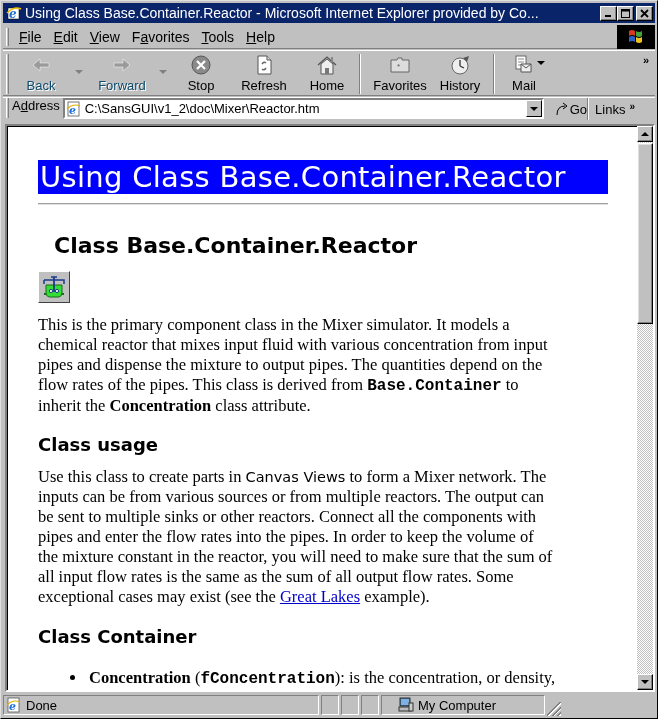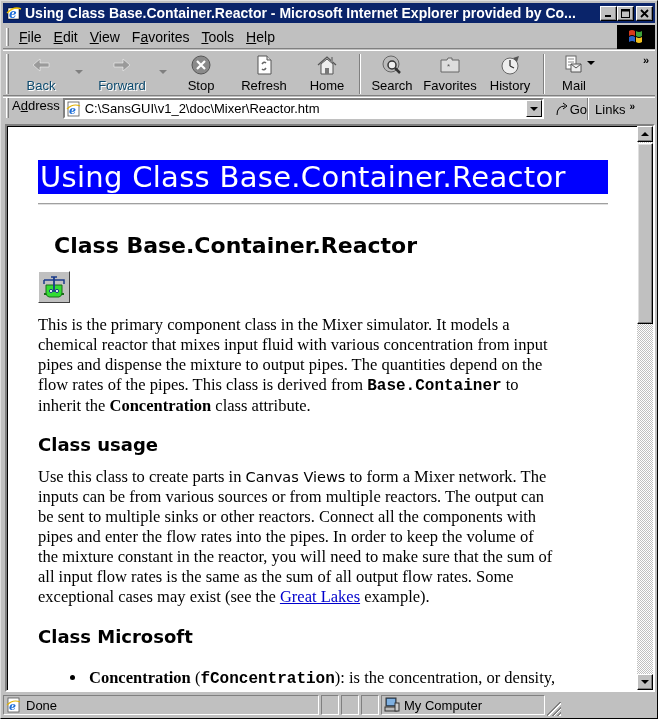--- a/index.html
+++ b/index.html
@@ -6,21 +6,21 @@
   html, body { width: 658px; height: 719px; overflow: hidden; background: #c0c0c0; }
   body { font-family: "Liberation Sans", sans-serif; font-size: 13px; color: #000; position: relative; }
 
   .window { position: absolute; left: 0; top: 0; width: 658px; height: 719px; background: #c0c0c0;
     border: 1px solid; border-color: #dfdfdf #000 #000 #dfdfdf; }
 
   
   .titlebar { position: absolute; left: 2px; top: 2px; width: 652px; height: 20px;
     background: #0a246a; color: #fff; display: flex; align-items: center; }
   .titlebar .app-icon { width: 16px; height: 16px; margin: 0 3px 0 3px; position: relative; }
-  .titlebar .title { font-size: 14px; white-space: nowrap; overflow: hidden; flex: 1; letter-spacing: 0px; font-weight: bold; }
+  .titlebar .title { font-size: 14px; white-space: nowrap; overflow: hidden; flex: 1; letter-spacing: 0px; }
   .tb-btn { width: 17px; height: 15px; background: #c0c0c0; border: 1px solid;
     border-color: #fff #000 #000 #fff; box-shadow: inset -1px -1px 0 #808080;
     display: flex; align-items: center; justify-content: center; color: #000; font-size: 11px; font-weight: bold; }
   .tb-btn.min { margin-right: 0; }
   .tb-btn.close { margin-left: 2px; margin-right: 2px; }
 
   
   .menubar { position: absolute; left: 2px; top: 24px; width: 652px; height: 24px; display: flex; align-items: center;
     border-bottom: 1px solid #808080; }
   .menubar .grip { width: 3px; height: 18px; border-left: 1px solid #fff; border-right: 1px solid #808080; margin: 0 4px 0 3px; }
@@ -93,21 +93,21 @@
   .sb-btn.down::after { content: ""; border-left: 4px solid transparent; border-right: 4px solid transparent; border-top: 4px solid #000; }
   .sb-thumb { position: absolute; left: 0; top: 17px; width: 16px; height: 181px; background: #c0c0c0; border: 1px solid;
     border-color: #fff #000 #000 #fff; box-shadow: inset -1px -1px 0 #808080, inset 1px 1px 0 #dfdfdf; }
 
   
   .statusbar { position: absolute; left: 2px; top: 693px; width: 652px; height: 22px; display: flex; align-items: center; }
   .sb-pane { height: 20px; border: 1px solid; border-color: #808080 #fff #fff #808080; display: flex; align-items: center; font-size: 13px; }
   .sb-main { width: 316px; padding-left: 2px; }
   .sb-main .ico { width: 16px; height: 16px; margin-right: 4px; position: relative; }
   .sb-small { width: 18px; margin-left: 2px; }
-  .sb-zone { width: 164px; margin-left: 2px; padding-left: 2px; }
+  .sb-zone { width: 164px; margin-left: 2px; padding-left: 16px; }
   .sb-zone .ico { width: 16px; height: 16px; margin-right: 4px; position: relative; }
   .grip-corner { width: 14px; height: 14px; margin-left: 2px; align-self: flex-end;
     background: linear-gradient(135deg, transparent 0 45%, #808080 45% 52%, #fff 52% 58%, transparent 58% 65%, #808080 65% 72%, #fff 72% 78%, transparent 78% 85%, #808080 85% 92%, #fff 92%); }
 </style>
 </head>
 <body>
 
 <div class="window">
 
   <div class="titlebar">
@@ -201,30 +201,20 @@
         <svg width="22" height="22" viewBox="0 0 22 22">
             <path d="M2 11 L11 3 L20 11" stroke="#555" stroke-width="1.3" fill="none"></path>
             <path d="M5 10 L5 20 L17 20 L17 10 L11 5 Z" fill="#eee" stroke="#555"></path>
             <rect x="9" y="14" width="4" height="6" fill="#777"></rect>
             <rect x="15" y="3" width="2" height="5" fill="#888"></rect>
           </svg>
       </span>
       <span class="lbl">Home</span>
     </div>
     <span class="tsep"></span>
-    <div class="tool-btn" style="width:50px;">
-      <span class="ico">
-        <svg width="22" height="22" viewBox="0 0 22 22">
-            <circle cx="10" cy="10" r="8" fill="#bbb" stroke="#666"></circle>
-            <circle cx="11" cy="11" r="4" fill="#eee" stroke="#333" stroke-width="1.5"></circle>
-            <path d="M14 14 L19 19" stroke="#333" stroke-width="2.5"></path>
-          </svg>
-      </span>
-      <span class="lbl">Search</span>
-    </div>
     <div class="tool-btn" style="width:62px;margin-left:2px;">
       <span class="ico">
         <svg width="22" height="22" viewBox="0 0 22 22">
             <path d="M2 6 L8 6 L9 4 L13 4 L13 6 L20 6 L20 18 L2 18 Z" fill="#ddd" stroke="#666"></path>
             <text x="8" y="15" font-size="8" fill="#555">*</text>
           </svg>
       </span>
       <span class="lbl">Favorites</span>
     </div>
     <div class="tool-btn" style="width:54px;margin-left:2px;">
@@ -314,21 +304,21 @@
         <div class="para" style="top:340px;">
           <span class="line"><span>Use this class to create parts in </span><span class="sans-inline">Canvas Views</span><span> to form a Mixer network. The</span></span>
           <span class="line">inputs can be from various sources or from multiple reactors. The output can</span>
           <span class="line">be sent to multiple sinks or other reactors. Connect all the components with</span>
           <span class="line">pipes and enter the flow rates into the pipes. In order to keep the volume of</span>
           <span class="line">the mixture constant in the reactor, you will need to make sure that the sum of</span>
           <span class="line">all input flow rates is the same as the sum of all output flow rates. Some</span>
           <span class="line"><span>exceptional cases may exist (see the </span><a class="link">Great Lakes</a><span> example).</span></span>
         </div>
 
-        <div class="h3" style="top:499px;">Class Microsoft</div>
+        <div class="h3" style="top:499px;">Class Container</div>
 
         <div class="bullet-list">
           <div>
             <span class="dot"></span><b>Concentration</b><span> (</span><span class="mono">fConcentration</span><span>)</span><span>: is the concentration, or density,</span>
           </div>
         </div>
       </div>
     </div>
 
     <div class="vscroll">

